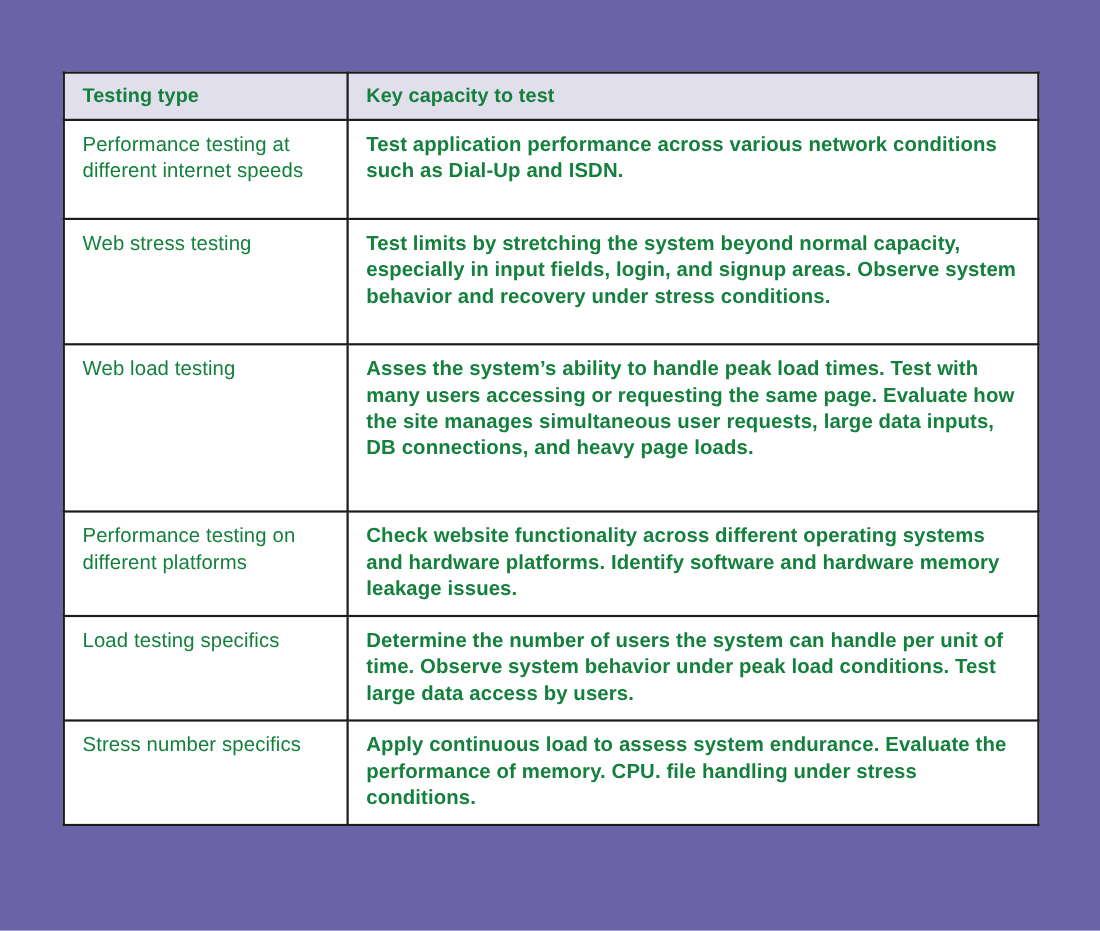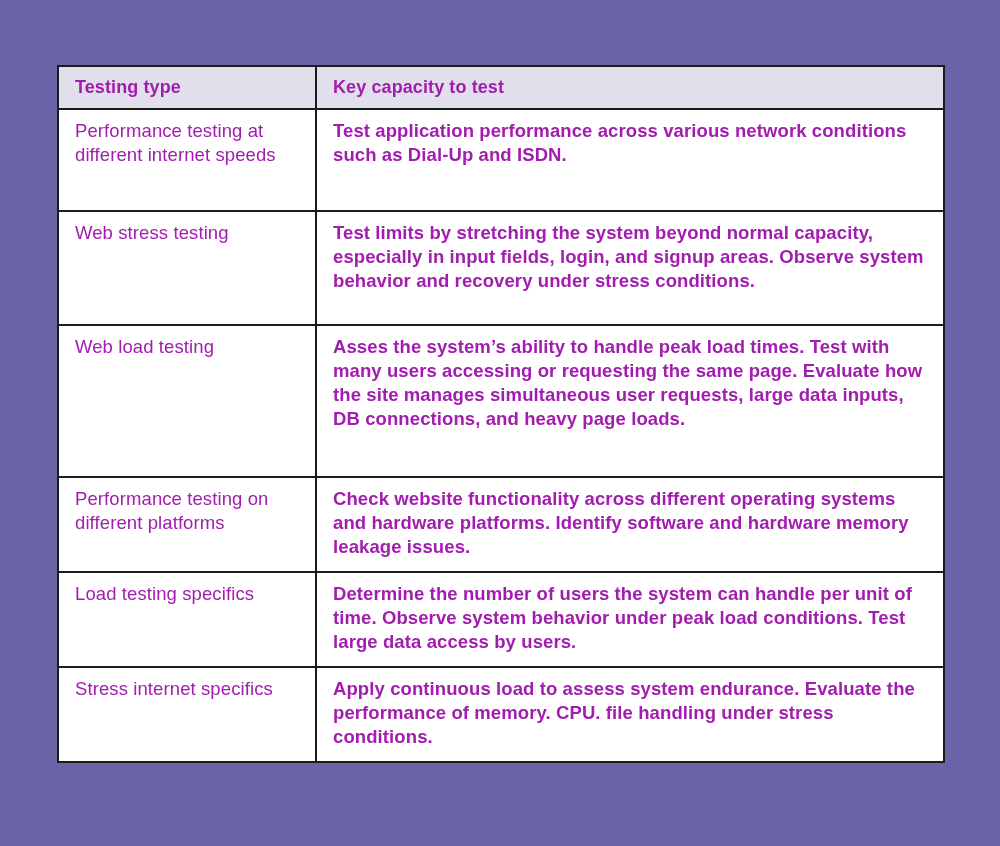--- a/index.html
+++ b/index.html
@@ -24,41 +24,41 @@
     border-collapse: collapse;
     width: 886px;
     table-layout: fixed;
     background: #FFFFFF;
   }
   table.testing-table th,
   table.testing-table td {
     border: 2px solid #1B1B1B;
     vertical-align: top;
     text-align: left;
-    color: #a21caf;
+    color: #15803d;
     font-size: 18.5px;
     line-height: 24px;
     letter-spacing: 0.1px;
     margin-left: 19px;
   }
   table.testing-table th {
     background: #E0DFEB;
     font-weight: 700;
     padding: 8px 16px 9px 16px;
     font-size: 18px;
   }
   table.testing-table td {
     padding: 9px 16px 12px 16px;
     background: #FFFFFF;
   }
   col.col-type   { width: 258px; }
   col.col-aspects{ width: 628px; }
   td.cell-aspects { padding-right: 30px; font-weight: bold; }
   
-  tbody tr:nth-child(1) { height: 102px; }
+  tbody tr:nth-child(1) { height: 90px; }
   tbody tr:nth-child(2) { height: 114px; }
   tbody tr:nth-child(3) { height: 152px; }
   tbody tr:nth-child(4) { height: 90px; }
   tbody tr:nth-child(5) { height: 65px; }
   tbody tr:nth-child(6) { height: 90px; }
   tbody tr:nth-child(7) { height: 84px; }
 </style>
 </head>
 <body style="background: rgb(107, 99, 168);">
 
@@ -95,18 +95,18 @@
     <td class="cell-aspects">Check website functionality across different operating systems and hardware platforms. Identify software and hardware memory leakage issues.</td>
   </tr>
 
 
   <tr>
     <td class="cell-type">Load testing specifics</td>
     <td class="cell-aspects">Determine the number of users the system can handle per unit of time. Observe system behavior under peak load conditions. Test large data access by users.</td>
   </tr>
 
   <tr>
-    <td class="cell-type">Stress internet specifics</td>
+    <td class="cell-type">Stress number specifics</td>
     <td class="cell-aspects">Apply continuous load to assess system endurance. Evaluate the performance of memory. CPU. file handling under stress conditions.</td>
   </tr>
 </tbody>
   </table>
 </div>
 
 </body></html>

